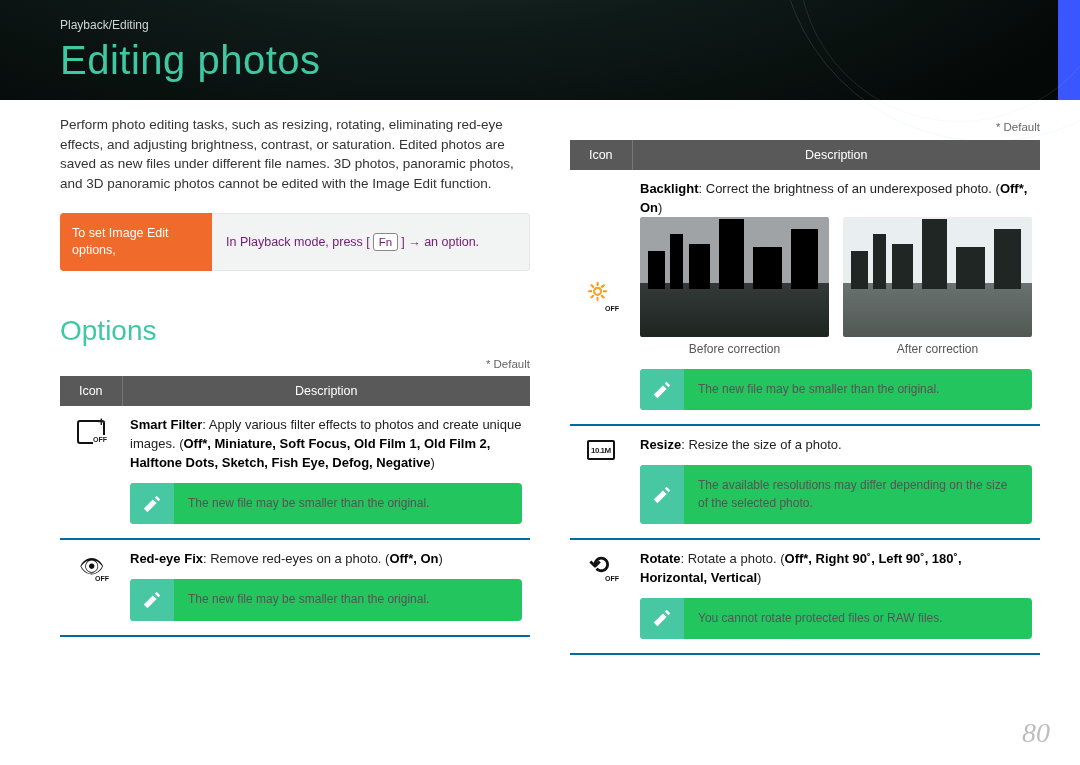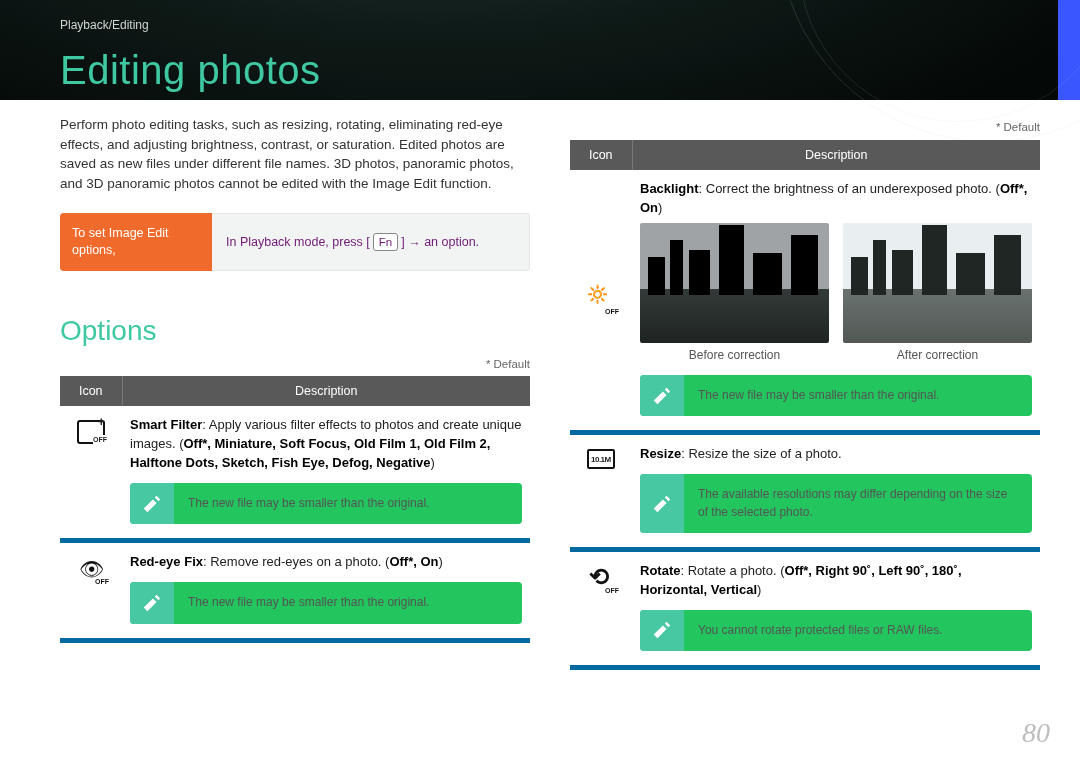--- a/index.html
+++ b/index.html
@@ -2,55 +2,55 @@
 <html><head>
 <meta charset="utf-8">
 <style>
   * { box-sizing: border-box; margin: 0; padding: 0; }
   body { width: 1080px; height: 765px; font-family: Arial, Helvetica, sans-serif; background: #fff; position: relative; overflow: hidden; color: #222; }
   .topbar { position: absolute; top: 0; left: 0; right: 0; height: 100px; background: radial-gradient(ellipse 800px 380px at 40% -180px, #2a3f3a 0%, #0f1b18 55%, #040807 100%); }
   .topbar::before { content:""; position:absolute; width:420px; height:420px; border:1px solid rgba(180,220,210,0.15); border-radius:50%; right:-120px; top:-280px; }
   .topbar::after { content:""; position:absolute; width:320px; height:320px; border:1px solid rgba(180,220,210,0.12); border-radius:50%; right:-40px; top:-200px; }
   .bluebar { position:absolute; right:0; top:0; width:22px; height:100px; background:#3a57ff; }
   .crumb { position:absolute; left:60px; top:18px; font-size:12px; color:#cfd6d4; }
-  .title { position:absolute; left:60px; top:48px; font-size:40px; color:#3fc9a3; font-weight:400; letter-spacing:0.5px;text-align:center; }
+  .title { position:absolute; left:60px; top:38px; font-size:40px; color:#3fc9a3; font-weight:400; letter-spacing:0.5px;text-align:center; }
   .content { position:absolute; top:115px; left:60px; right:40px; bottom:40px; display:flex; gap:40px; }
   .col { flex:1; min-width:0; font-size:13.5px; line-height:1.45; }
   .intro { color:#333; }
   .setbox { display:flex; margin-top:20px; border-radius:4px; overflow:hidden; box-shadow:0 0 0 1px #e6e6e6 inset; background:#f2f3f3; }
   .setbox .label { background:#f06a2b; color:#fff; padding:12px 12px; font-size:12.5px; width:152px; line-height:1.35; }
   .setbox .body { flex:1; padding:12px 14px; font-size:12.5px; color:#701a75; display:flex; align-items:center; }
   .fn { display:inline-block; border:1px solid #888; border-radius:3px; padding:0 5px; font-size:11.5px; line-height:16px; background:#fff; margin:0 3px; }
   .subhead { color:#3fc9a3; font-size:28px; margin-top:40px; font-weight:400; }
   .defnote { text-align:right; font-size:11.5px; color:#666; margin-top:4px; }
   table.opt { width:100%; border-collapse:collapse; margin-top:4px; }
   table.opt thead th { background:#595959; color:#fff; font-weight:400; font-size:12.5px; text-align:center; padding:6px 10px; }
   table.opt thead th:first-child { width:62px; border-right:1px solid #777; }
-  table.opt td { vertical-align:top; padding:10px 8px 14px 8px; border-bottom:5px solid #0369a1; font-size:13px; }
+  table.opt td { vertical-align:top; padding:10px 8px 14px 8px; border-bottom:2px solid #0369a1; font-size:13px; }
   table.opt td:first-child { width:62px; text-align:center; padding-top:14px; }
   .icon { display:inline-block; width:28px; height:24px; }
   .icon-smart { border:2px solid #111; border-radius:3px; position:relative; }
   .icon-smart::before { content:"+"; position:absolute; right:-2px; top:-9px; font-size:13px; font-weight:bold; }
   .icon-smart::after { content:"OFF"; position:absolute; right:-4px; bottom:-3px; font-size:7px; font-weight:bold; background:#fff; }
   .icon-eye { position:relative; }
   .icon-eye::before { content:"👁"; font-size:20px; color:#111; position:absolute; left:2px; top:-2px; }
   .icon-eye::after { content:"OFF"; position:absolute; right:-4px; bottom:-6px; font-size:7px; font-weight:bold; background:#fff; color:#111;}
   .icon-back { position:relative; font-size:17px; }
   .icon-back::before { content:"🔆"; position:absolute; left:0; top:-2px; color:#111;}
   .icon-back::after { content:"OFF"; position:absolute; right:-4px; bottom:-8px; font-size:7px; font-weight:bold; background:#fff; color:#111;}
   .icon-resize { border:2px solid #111; border-radius:2px; position:relative; height:20px;}
   .icon-resize::after { content:"10.1M"; position:absolute; left:2px; top:3px; font-size:8px; font-weight:bold; letter-spacing:-0.5px;}
   .icon-rotate { position:relative; }
   .icon-rotate::before { content:"⟲"; font-size:24px; position:absolute; left:2px; top:-6px; color:#111; font-weight:bold;}
   .icon-rotate::after { content:"OFF"; position:absolute; right:-4px; bottom:-6px; font-size:7px; font-weight:bold; background:#fff; color:#111;}
   .note { display:flex; background:#22c55e; border-radius:4px; margin-top:10px; overflow:hidden; }
   .note .pen { width:44px; background:#48c7a3; display:flex; align-items:center; justify-content:center; }
   .note .pen svg { width:22px; height:22px; fill:#fff; }
   .note .txt { flex:1; padding:12px 14px; font-size:12px; color:#555; }
-  .photos { display:flex; gap:14px; margin:6px 0 6px 0; }
+  .photos { display:flex; gap:14px; margin:0 0 6px 0; }
   .photo { flex:1; height:120px; border-radius:2px; background:linear-gradient(#e9eef0 0%,#e9eef0 55%,#6a7270 55%,#515854 100%); position:relative; overflow:hidden; }
   .bld { position:absolute; bottom:48px; background:#1f2624; }
   .caption { text-align:center; font-size:12px; color:#555; margin-top:4px; }
   .pagenum { position:absolute; right:30px; bottom:16px; font-size:28px; font-style:italic; color:#bdbdbd; font-family:Georgia,serif; }
   b { font-weight:bold; color:#000; }
 </style>
 </head>
 <body>
 
 <div class="topbar">

